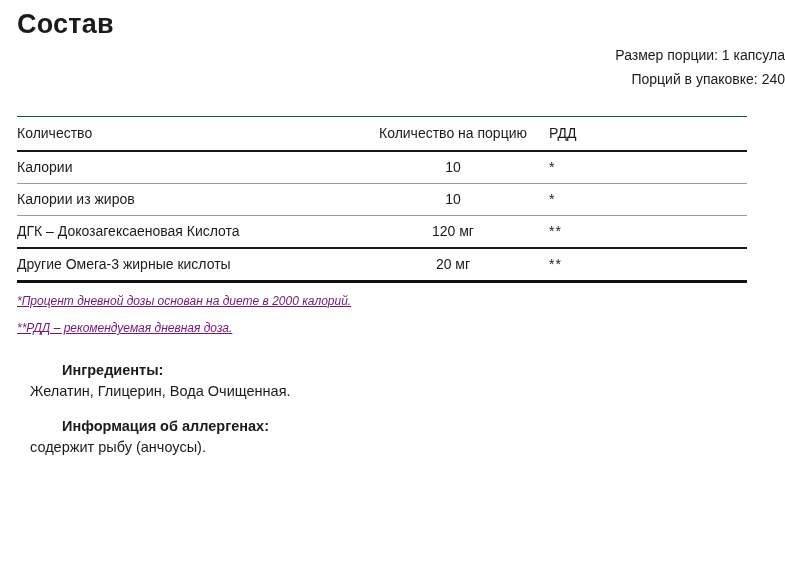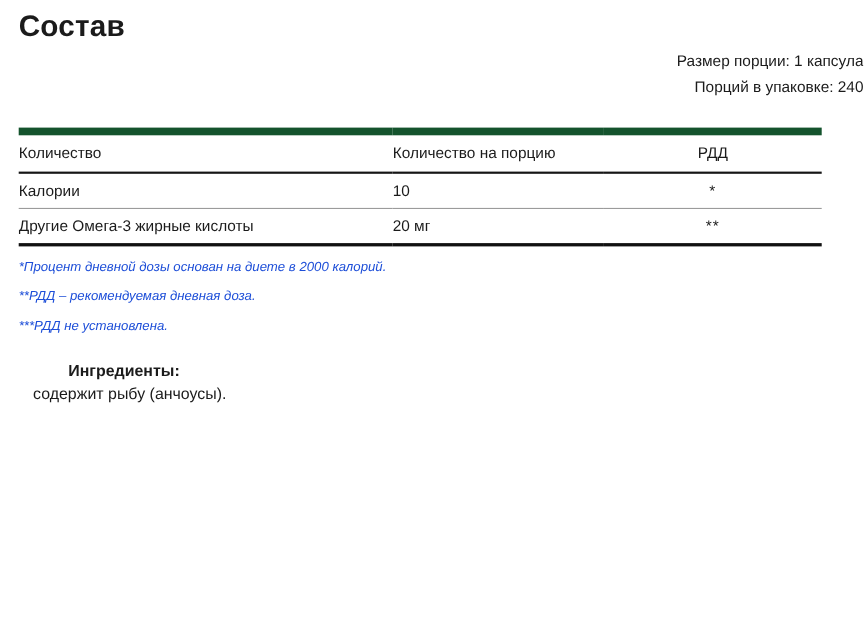--- a/index.html
+++ b/index.html
@@ -28,52 +28,53 @@
     line-height: 17px;
     margin-top: 7px;
     text-align: right;
   }
   .subline:first-of-type { margin-top: 6px; }
 
   table.facts {
     margin: 28px 0 0 17px;
     width: 730px;
     border-collapse: collapse;
-    border-top: 7px solid #14532d;
+    border-top: 1px solid #14532d;
     border-bottom: 3px solid #111;
     table-layout: fixed;
   }
   table.facts col.c1 { width: 340px; }
   table.facts col.c2 { width: 192px; }
   table.facts col.c3 { width: 198px; }
   table.facts th, table.facts td {
     font-size: 14px;
     font-weight: 400;
     line-height: 15px;
     padding: 8px 0 8px 0;
     white-space: nowrap;
     overflow: hidden;
   }
   table.facts th { padding: 9px 0; }
   .col-name   { text-align: left; }
-  .col-amount { text-align: left; }
-  .col-rdd    { text-align: center; }
+  .col-amount { text-align: center; }
+  .col-rdd    { text-align: left; }
   thead tr { border-bottom: 2px solid #161616; }
   tbody tr { border-top: 1px solid #9b9b9b; }
   tbody tr:first-child { border-top: none; }
   tbody tr:nth-child(4) { border-top: 2px solid #161616; }
   td.col-rdd { font-size: 13px; letter-spacing: 1px; }
 
   .footnotes { margin: 11px 0 0 17px; }
   .footnote {
     font-style: italic;
     font-size: 12px;
     line-height: 15px;
     margin-bottom: 12px;
-    color: #1d4ed8;
+    color: #701a75;
+    text-decoration: underline;
   }
   .bottom-block {
     margin: 24px 0 0 30px;
     font-size: 14.5px;
     line-height: 21px;
   }
   .block-heading { font-weight: 700; margin-left: 32px; }
   .allergen-gap { margin-top: 14px; }
 </style>
 </head>
@@ -100,37 +101,48 @@
         <th class="col-rdd">РДД</th>
       </tr>
     </thead>
     <tbody>
     <tr>
       <td class="col-name">Калории</td>
       <td class="col-amount">10</td>
       <td class="col-rdd">*</td>
     </tr>
 
+    <tr>
+      <td class="col-name">Калории из жиров</td>
+      <td class="col-amount">10</td>
+      <td class="col-rdd">*</td>
+    </tr>
 
 
 
 
+    <tr>
+      <td class="col-name">ДГК – Докозагексаеновая Кислота</td>
+      <td class="col-amount">120 мг</td>
+      <td class="col-rdd">**</td>
+    </tr>
 
     <tr>
       <td class="col-name">Другие Омега-3 жирные кислоты</td>
       <td class="col-amount">20 мг</td>
       <td class="col-rdd">**</td>
     </tr>
   </tbody>
   </table>
 
   <div class="footnotes">
     <div class="footnote">*Процент дневной дозы основан на диете в 2000 калорий.</div>
     <div class="footnote">**РДД – рекомендуемая дневная доза.</div>
-    <div class="footnote">***РДД не установлена.</div>
   </div>
 
   <div class="bottom-block">
     <div class="block-heading">Ингредиенты:</div>
+    <div>Желатин, Глицерин, Вода Очищенная.</div>
+    <div class="block-heading allergen-gap">Информация об аллергенах:</div>
     <div>содержит рыбу (анчоусы).</div>
   </div>
 
 </div>
 
 </body></html>

